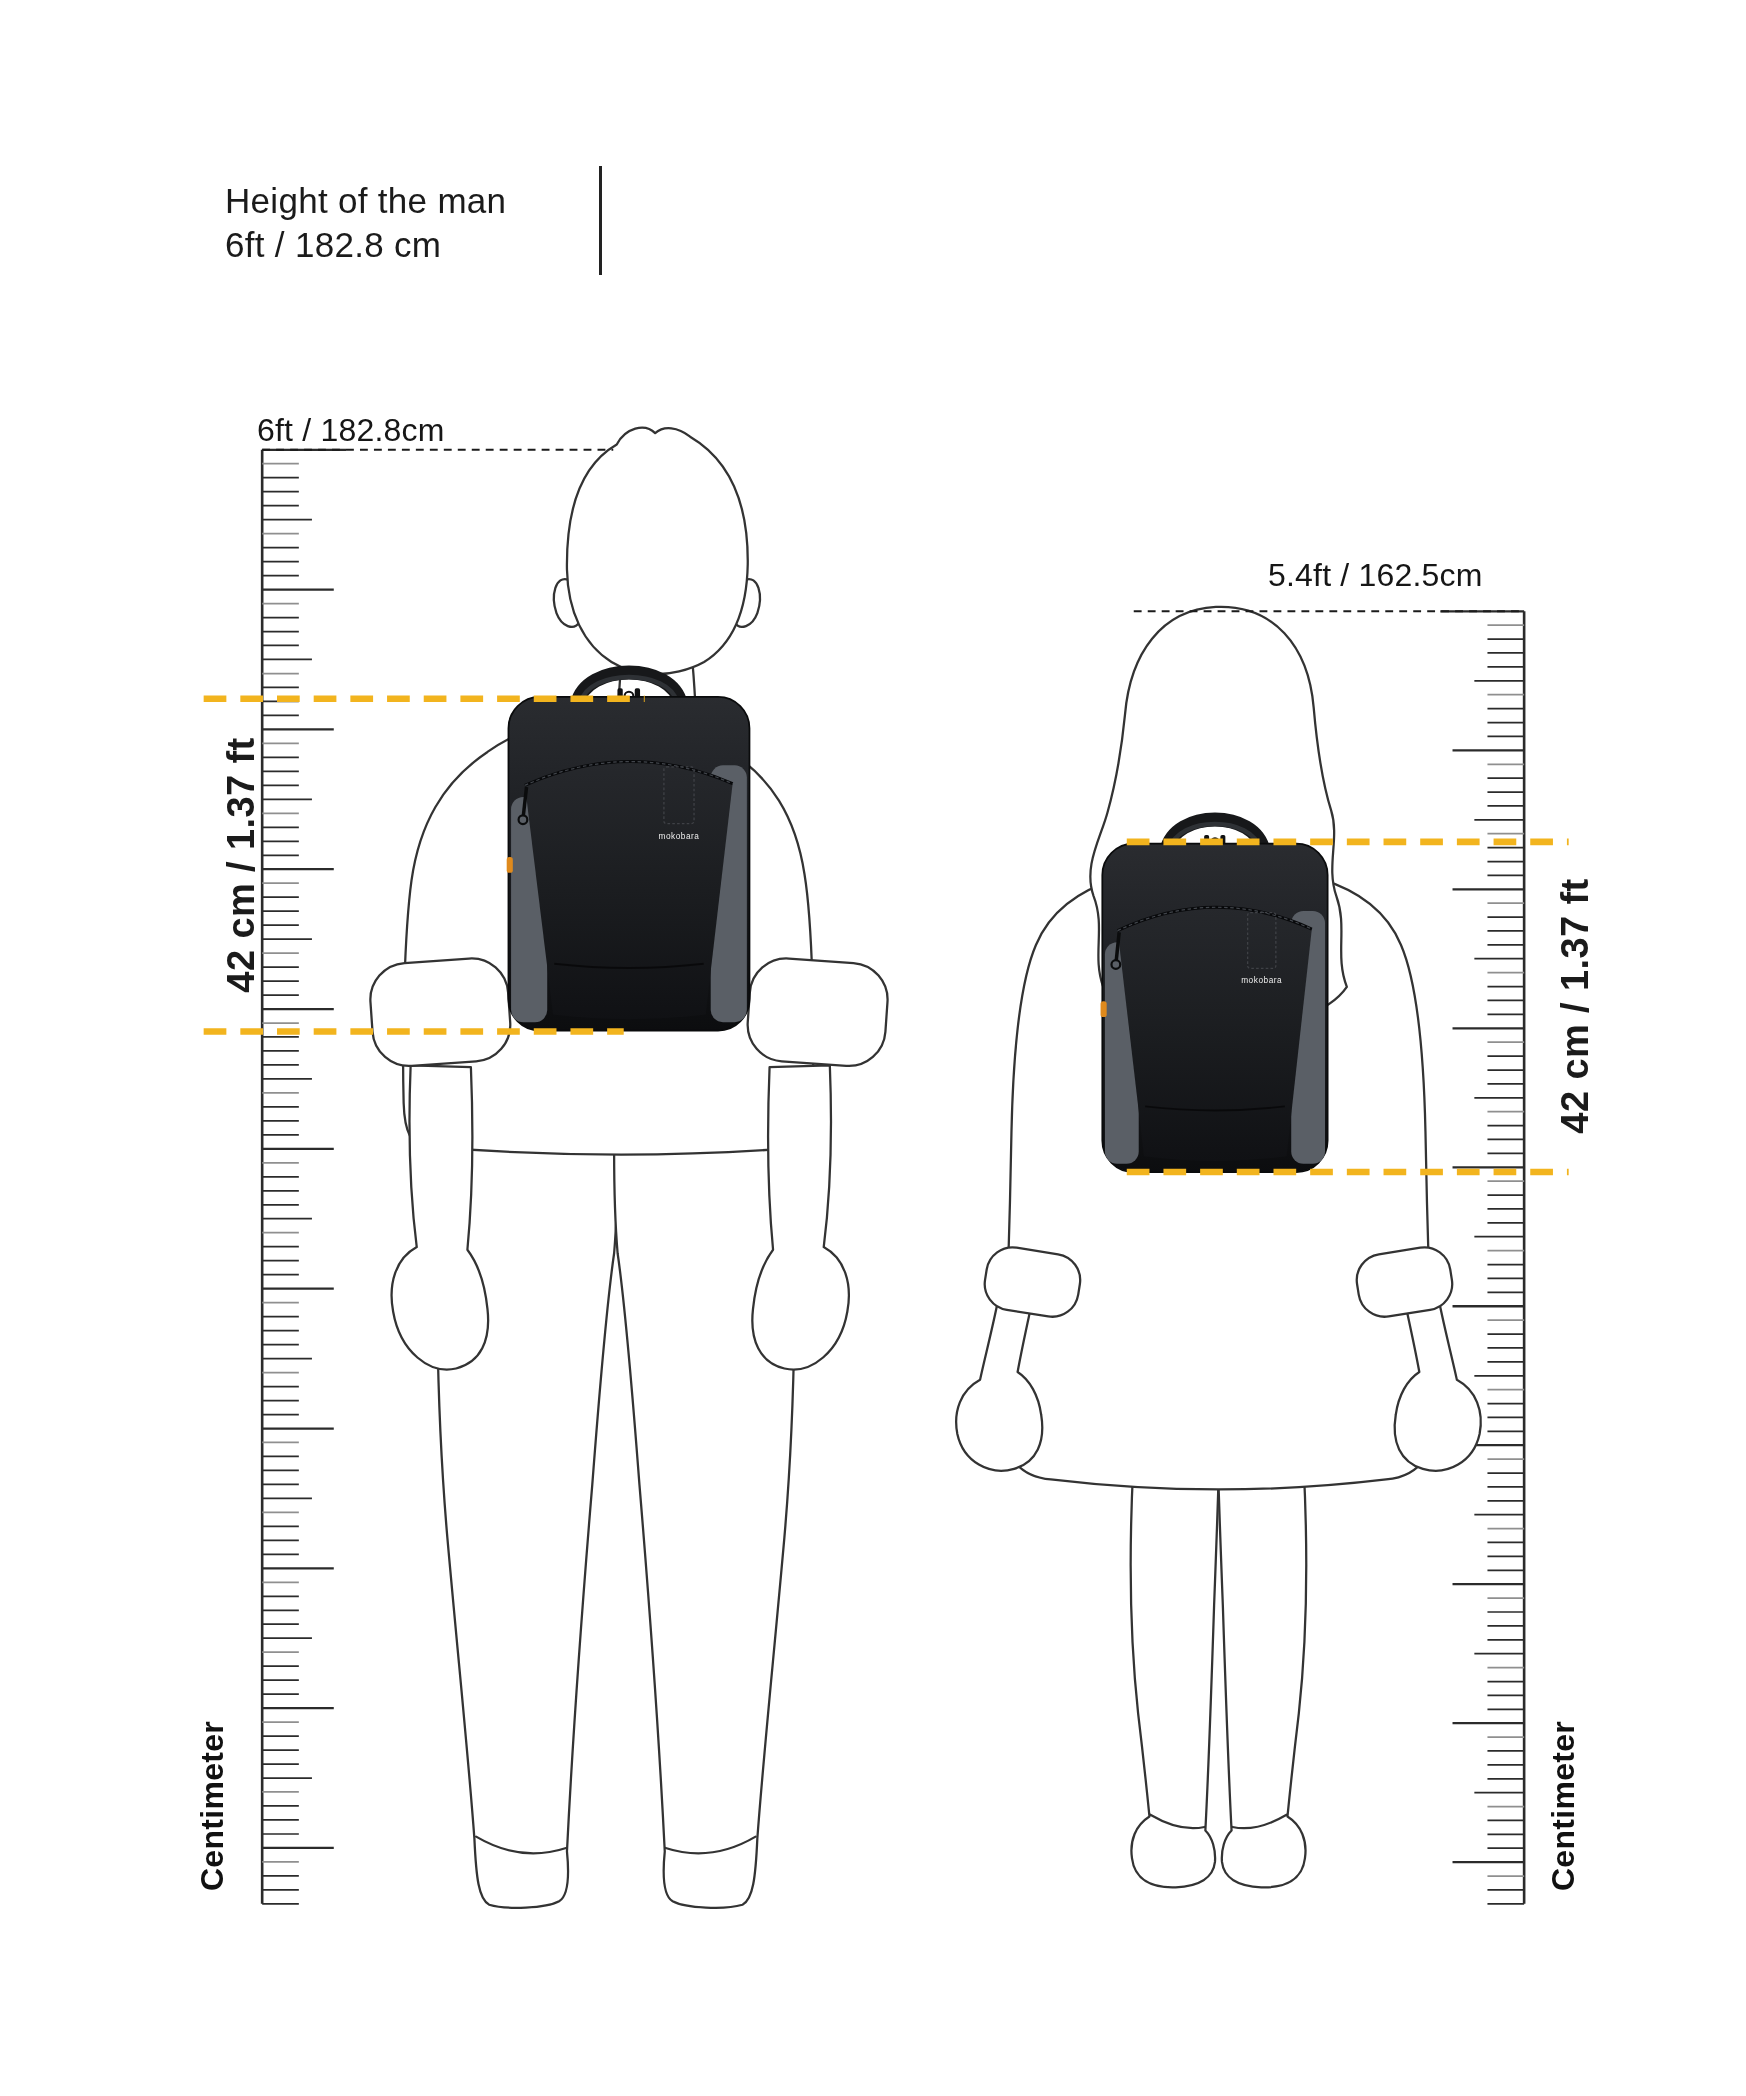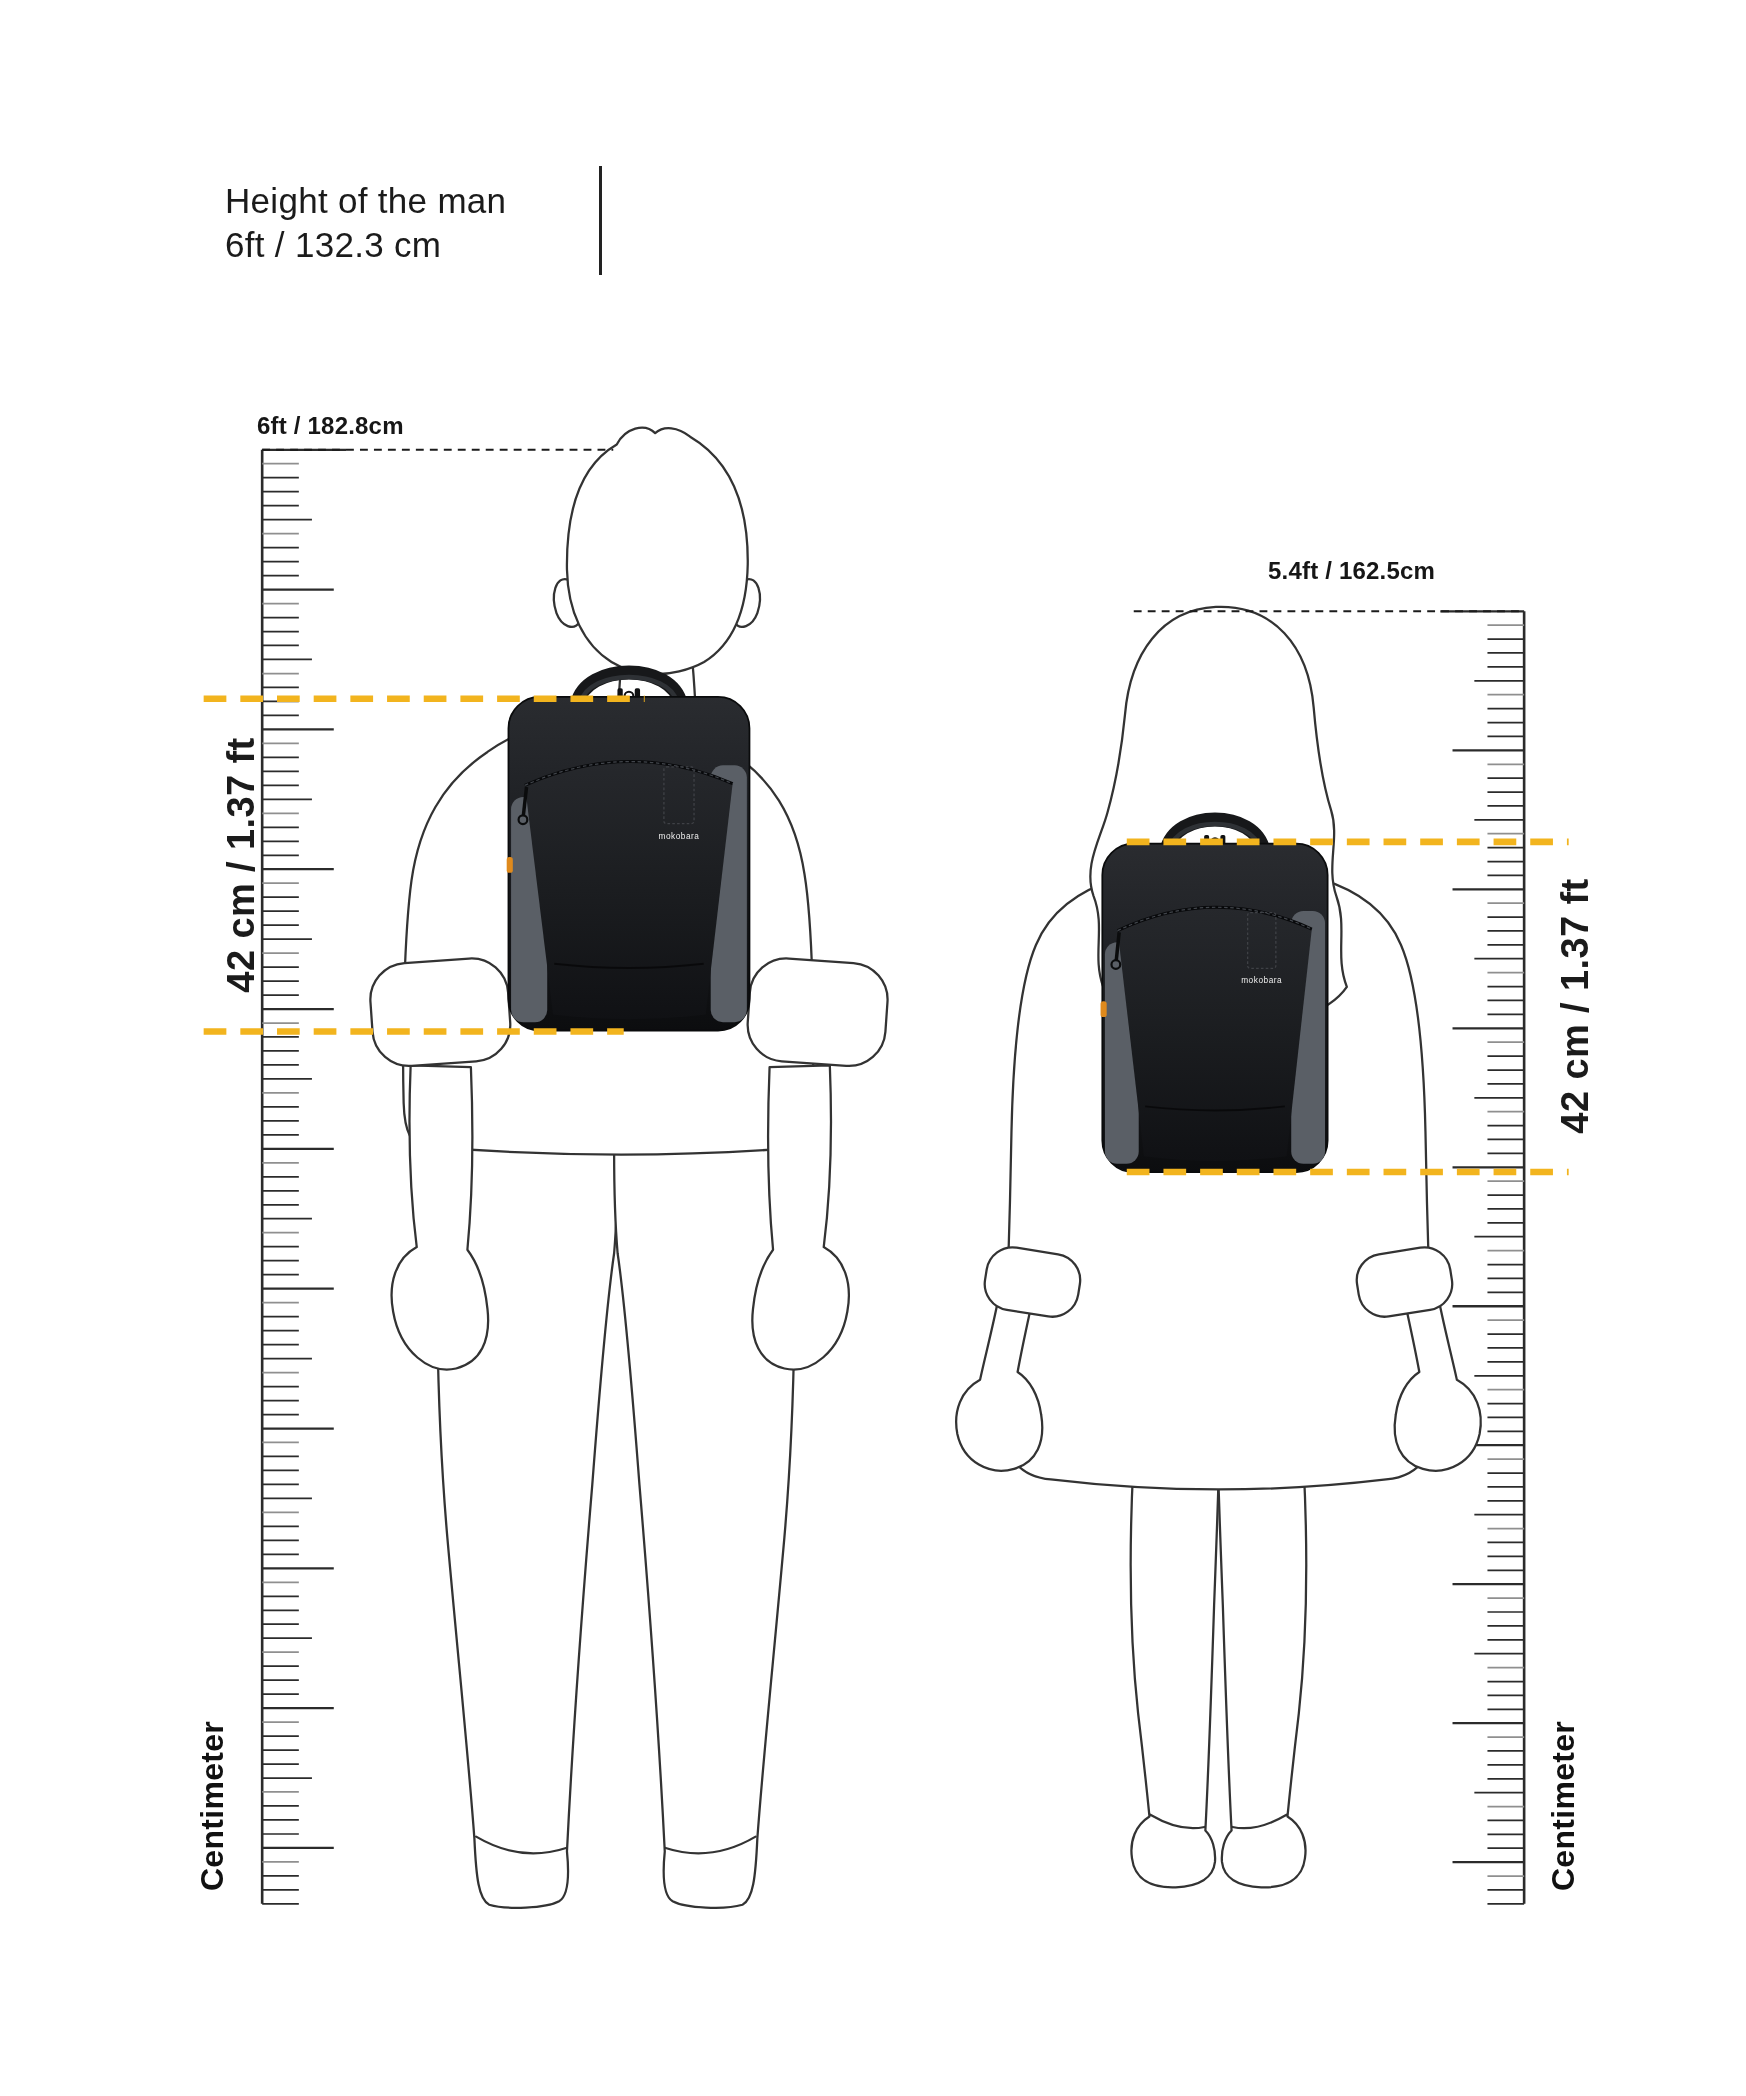--- a/index.html
+++ b/index.html
@@ -2,21 +2,21 @@
 <html style="font-size:14px"><head>
 <meta charset="utf-8">
 <style>
   html,body{margin:0;padding:0;background:#fff;}
   .stage{position:relative;width:1747px;height:2096px;background:#fff;overflow:hidden;
          font-family:"Liberation Sans","DejaVu Sans",sans-serif;}
   svg.scene{position:absolute;left:0;top:0;}
   .abs{position:absolute;white-space:nowrap;}
   .hdr{font-size:35px;font-weight:400;color:#1b1b1b;line-height:44px;letter-spacing:0.3px;}
   .divider{position:absolute;width:2.6px;background:#222;}
-  .marker-label{font-size:24px;font-weight:700;color:#161616;letter-spacing:0.2px;}
+  .marker-label{font-size:32px;font-weight:400;color:#161616;letter-spacing:0.2px;}
   .rot{transform:translate(-50%,-50%) rotate(-90deg);transform-origin:center center;}
   .size-label{font-size:38px;font-weight:700;color:#1b1b1b;letter-spacing:0.4px;}
   .unit-label{font-size:32px;font-weight:700;color:#111;letter-spacing:0.3px;}
 </style>
 </head>
 <body>
 
 <div class="stage">
 
   <svg class="scene" width="1747" height="2096" viewBox="0 0 2000 2400">
@@ -313,21 +313,21 @@
         <line x1="1298" y1="700" x2="1745" y2="700" stroke="#1B1B1B" stroke-width="2.2" stroke-dasharray="9 7"></line>
         <line x1="233" y1="800" x2="738" y2="800" stroke="#F2B41E" stroke-width="7.5" stroke-dasharray="26 16"></line>
         <line x1="233" y1="1181" x2="714" y2="1181" stroke="#F2B41E" stroke-width="7.5" stroke-dasharray="26 16"></line>
         <line x1="1290" y1="964" x2="1796" y2="964" stroke="#F2B41E" stroke-width="7.5" stroke-dasharray="26 16"></line>
         <line x1="1290" y1="1342" x2="1796" y2="1342" stroke="#F2B41E" stroke-width="7.5" stroke-dasharray="26 16"></line>
       </g>
   </svg>
 
   <div class="abs hdr" style="left:225px;top:179px;">
     <div>Height of the man</div>
-    <div>6ft / 132.3 cm</div>
+    <div>6ft / 182.8 cm</div>
   </div>
   <div class="divider" style="left:599px;top:166px;height:109px;"></div>
 
   <div class="abs marker-label" style="left:257px;top:412px;">6ft / 182.8cm</div>
   <div class="abs marker-label" style="left:1268px;top:557px;width:253px;">5.4ft / 162.5cm</div>
 
   <div class="abs rot size-label" style="left:241px;top:865px;">42 cm / 1.37 ft</div>
   <div class="abs rot size-label" style="left:1575px;top:1006px;">42 cm / 1.37 ft</div>
 
   <div class="abs rot unit-label" style="left:212px;top:1806px;">Centimeter</div>

